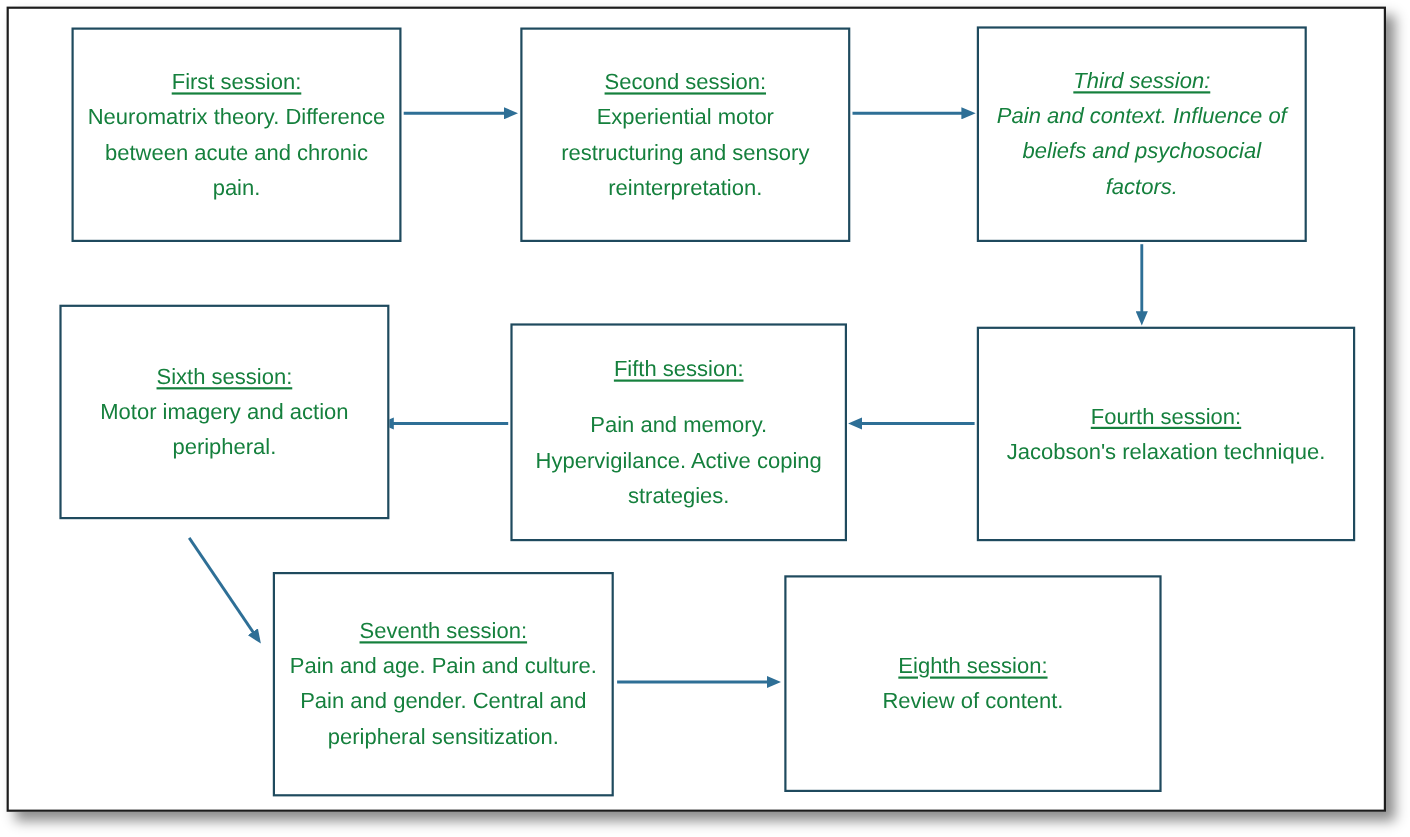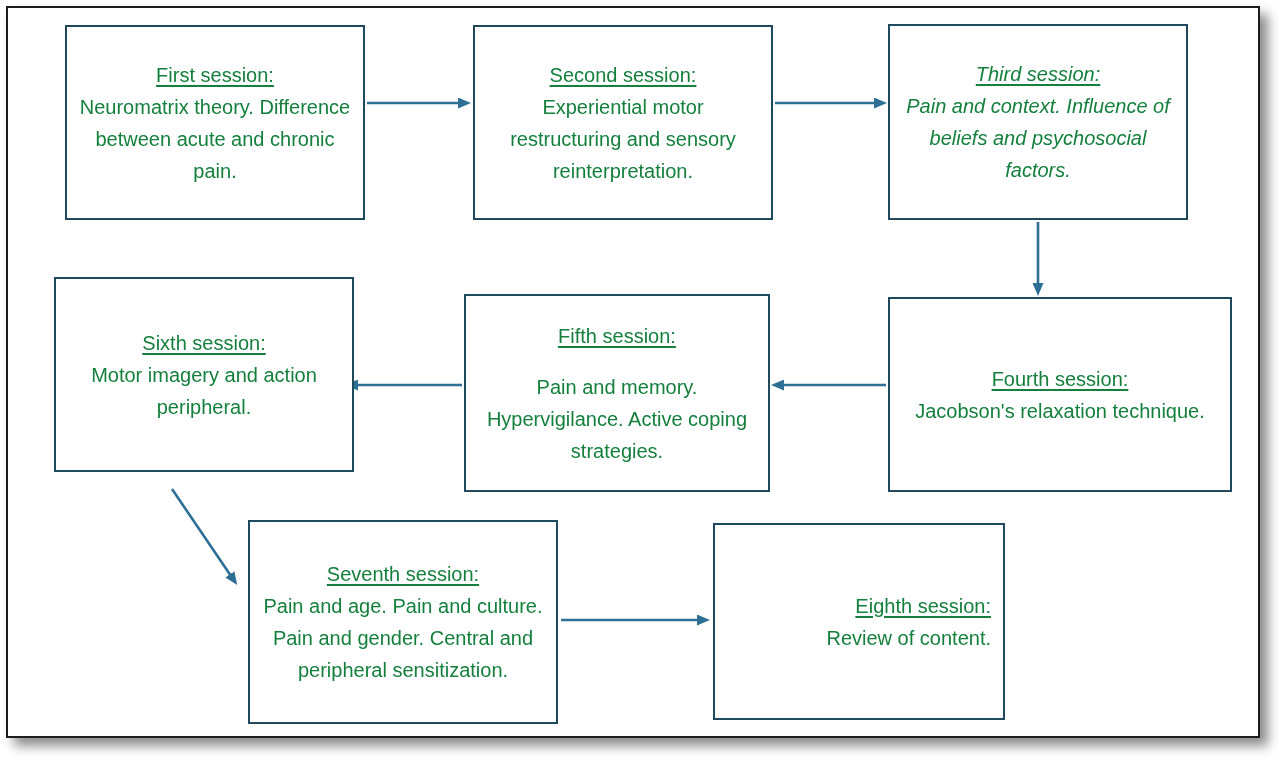--- a/index.html
+++ b/index.html
@@ -53,21 +53,21 @@
     white-space: pre-line;
   }
   
   .b1 { left:  65px; top:  25px; width: 300px; height: 195px; }
   .b2 { left: 473px; top:  25px; width: 300px; height: 195px; }
   .b3 { left: 888px; top:  24px; width: 300px; height: 196px; font-style: italic; }
   .b4 { left: 888px; top: 297px; width: 344px; height: 195px; }
   .b5 { left: 464px; top: 294px; width: 306px; height: 198px; padding: 6px 8px; gap: 19px; }
   .b6 { left:  42px; top: 277px; width: 300px; height: 195px; margin-left: 12px; }
   .b7 { left: 248px; top: 520px; width: 310px; height: 204px; padding: 23px 8px; }
-  .b8 { left: 713px; top: 523px; width: 292px; height: 197px; align-items: flex-end; }
+  .b8 { left: 713px; top: 523px; width: 343px; height: 197px; }
 </style>
 </head>
 <body>
 
 <div class="stage">
   <div class="frame"></div>
 
   <svg class="arrow-layer" width="1282" height="761" viewBox="0 0 1282 761" xmlns="http://www.w3.org/2000/svg">
     <defs>
       <marker id="ah" markerUnits="userSpaceOnUse" markerWidth="13" markerHeight="11" refX="2" refY="5.5" orient="auto">

